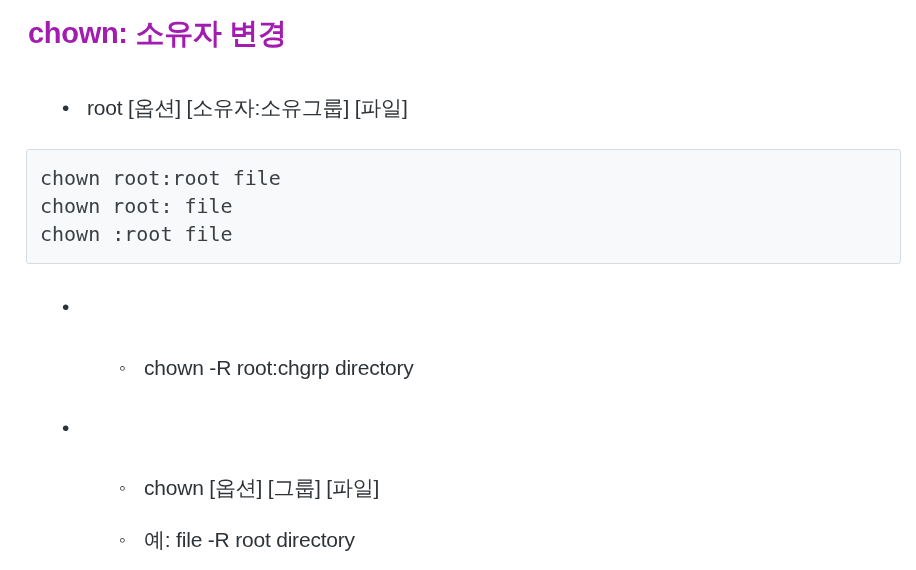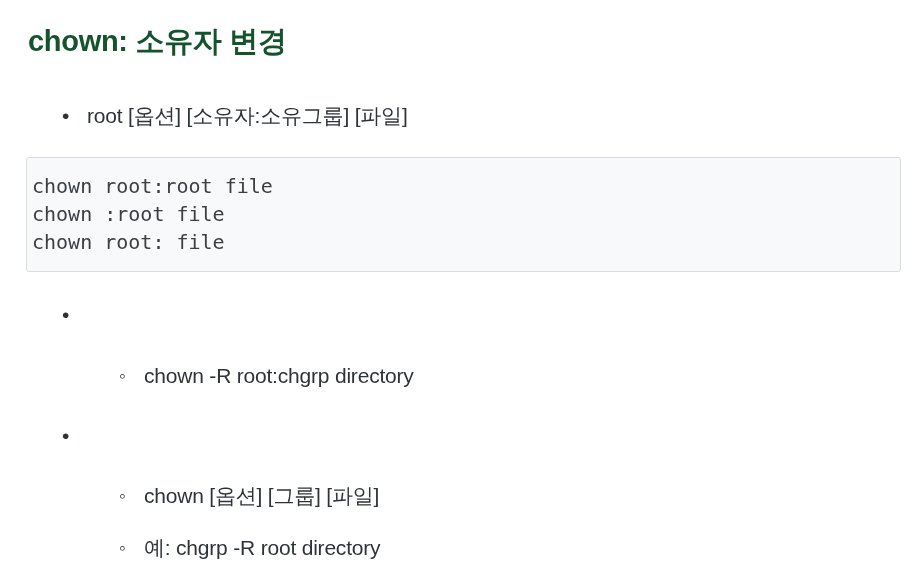--- a/index.html
+++ b/index.html
@@ -12,22 +12,22 @@
     color: #2e3338;
     -webkit-font-smoothing: antialiased;
   }
   .doc { padding: 14px 15px 0 26px; }
 
   .page-title {
     font-size: 29px;
     line-height: 38px;
     font-weight: 700;
     letter-spacing: -0.3px;
-    margin: 8px 0 0 2px;
-    color: #14532d;
+    margin: 0 0 0 2px;
+    color: #a21caf;
   }
 
   .item {
     display: flex;
     align-items: flex-start;
     font-size: 21px;
     line-height: 28px;
     letter-spacing: -0.2px;
   }
   .item .marker {
@@ -46,41 +46,41 @@
   .options-example { margin-top: 33px; }
   .note-item     { margin-top: 32px; }
   .note-sub-1    { margin-top: 32px; }
   .note-sub-2    { margin-top: 24px; }
 
   .code-block {
     margin-top: 27px;
     background: #f8f9fb;
     border: 1px solid #d9dcdf;
     border-radius: 3px;
-    padding: 14px 16px 15px 5px;
+    padding: 14px 16px 15px 13px;
     font-family: "DejaVu Sans Mono", "Liberation Mono", monospace;
     font-size: 20px;
     line-height: 28px;
     color: #3a3f44;
     white-space: pre;
   }
 </style>
 </head>
 <body>
 
 <main class="doc">
 
   <h1 class="page-title">chown: 소유자 변경</h1>
 
   <div class="item lvl1 usage-item">
     <span class="marker">•</span>
     <span>root [옵션] [소유자:소유그룹] [파일]</span>
   </div>
 
-  <pre class="code-block"><div>chown root:root file</div><div>chown :root file</div><div>chown root: file</div></pre>
+  <pre class="code-block"><div>chown root:root file</div><div>chown root: file</div><div>chown :root file</div></pre>
 
   <div class="item lvl1 options-item">
     <span class="marker">•</span>
   </div>
 
   <div class="item lvl2 options-example">
     <span class="marker">◦</span>
     <span>chown -R root:chgrp directory</span>
   </div>
 
@@ -88,16 +88,16 @@
     <span class="marker">•</span>
   </div>
 
   <div class="item lvl2 note-sub-1">
     <span class="marker">◦</span>
     <span>chown [옵션] [그룹] [파일]</span>
   </div>
 
   <div class="item lvl2 note-sub-2">
     <span class="marker">◦</span>
-    <span>예: chgrp -R root directory</span>
+    <span>예: file -R root directory</span>
   </div>
 
 </main>
 
 </body></html>

